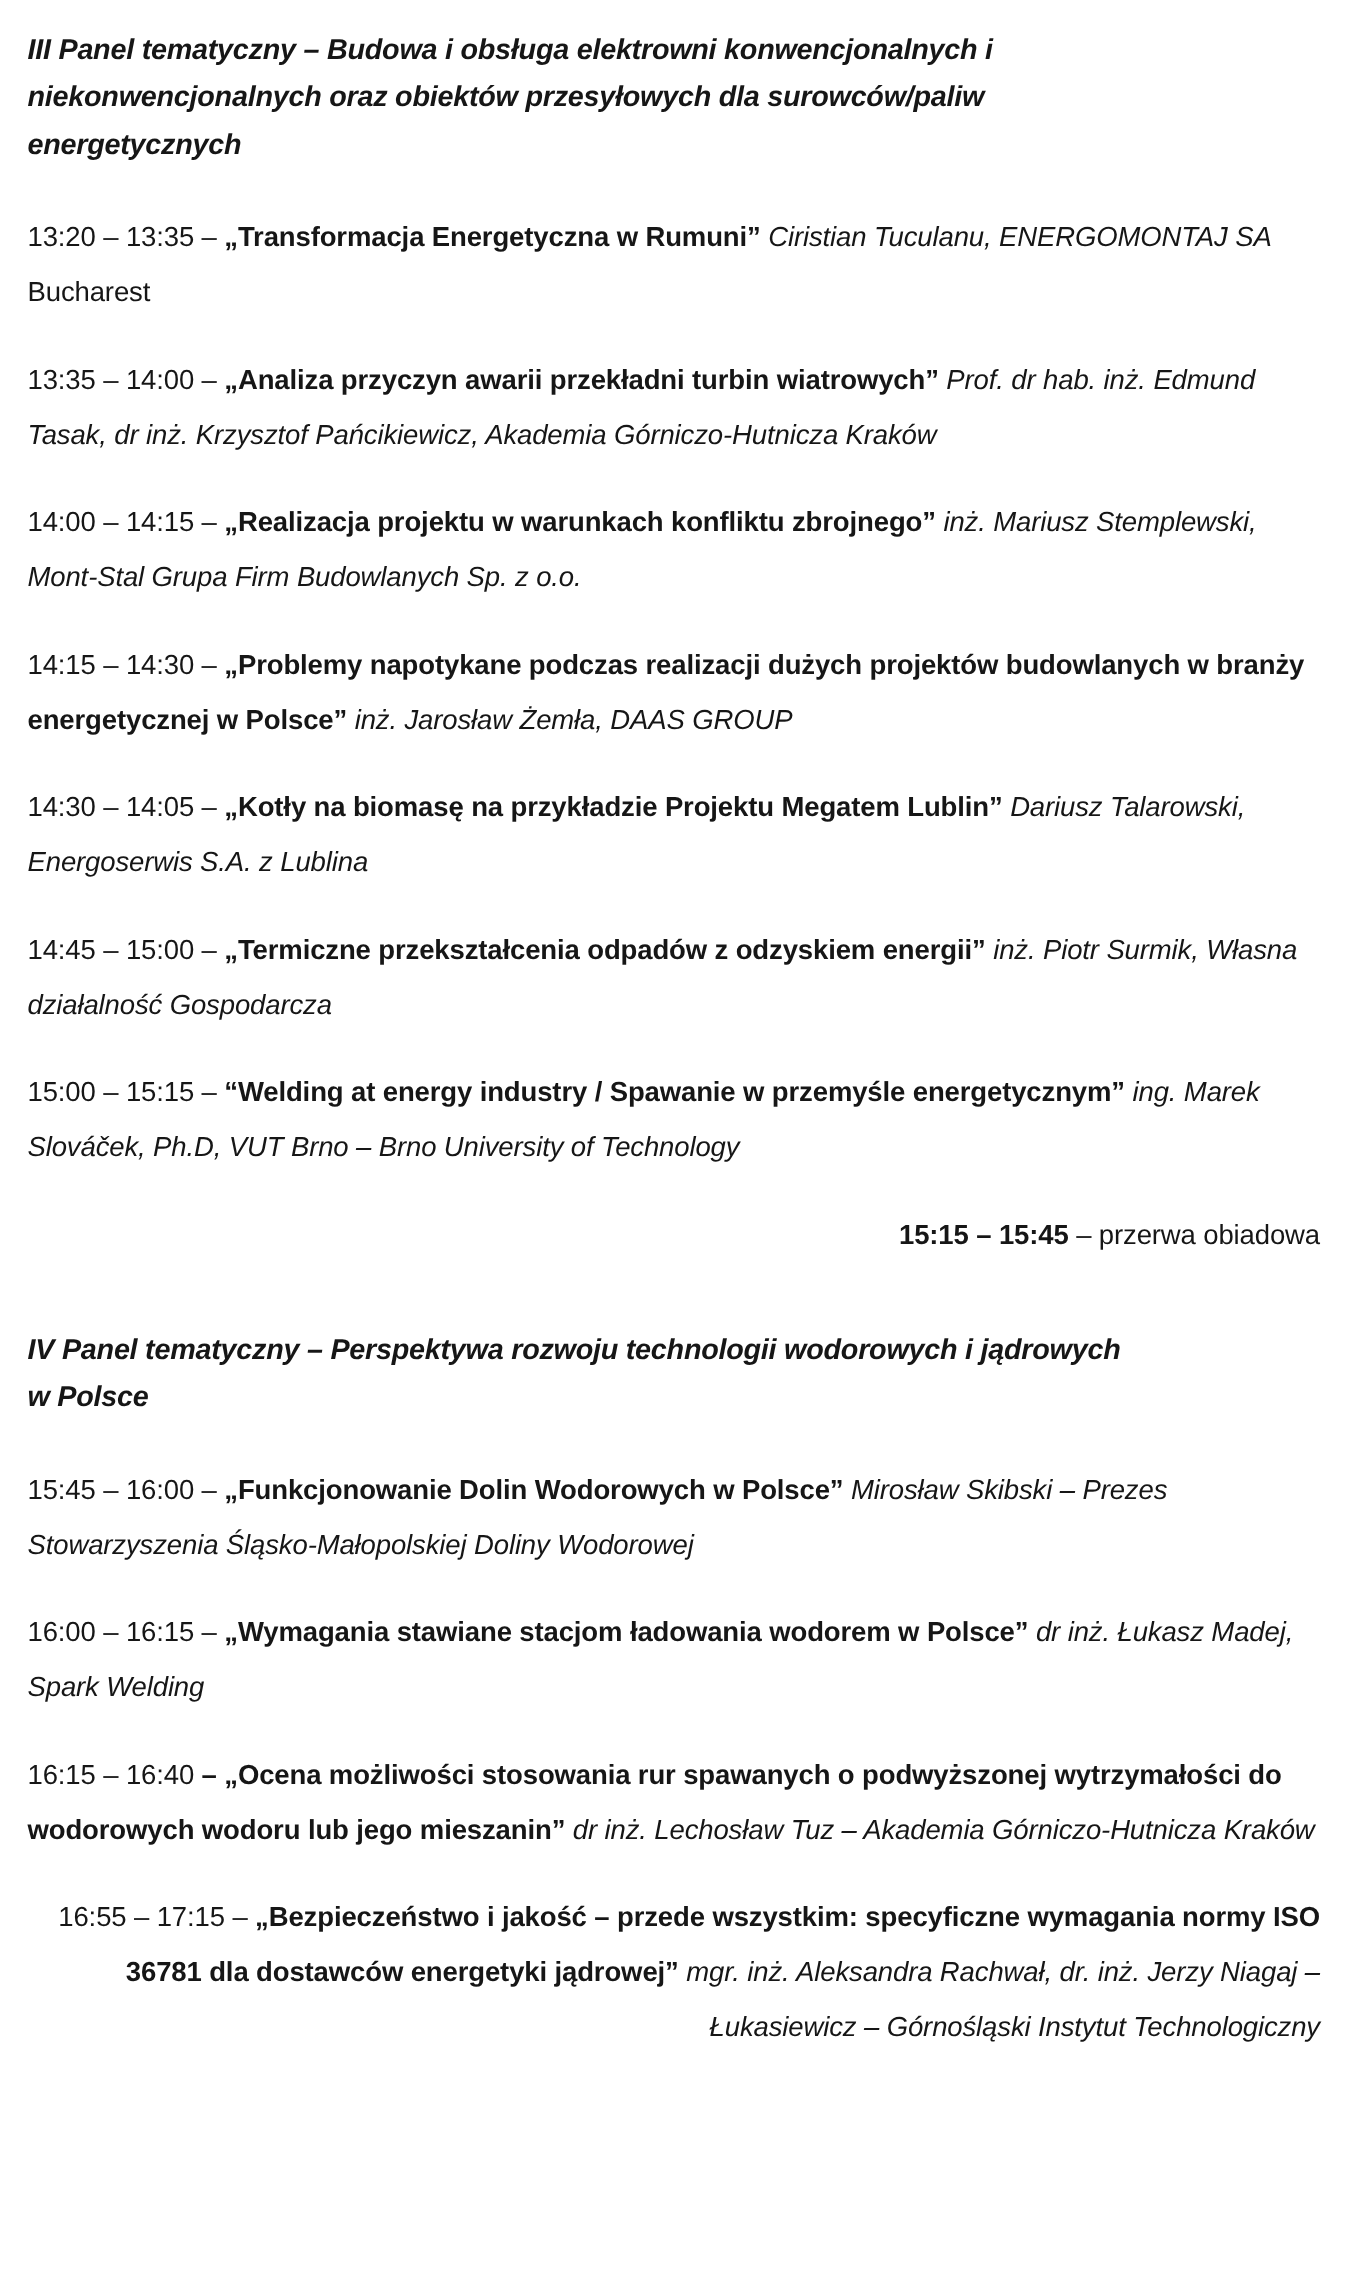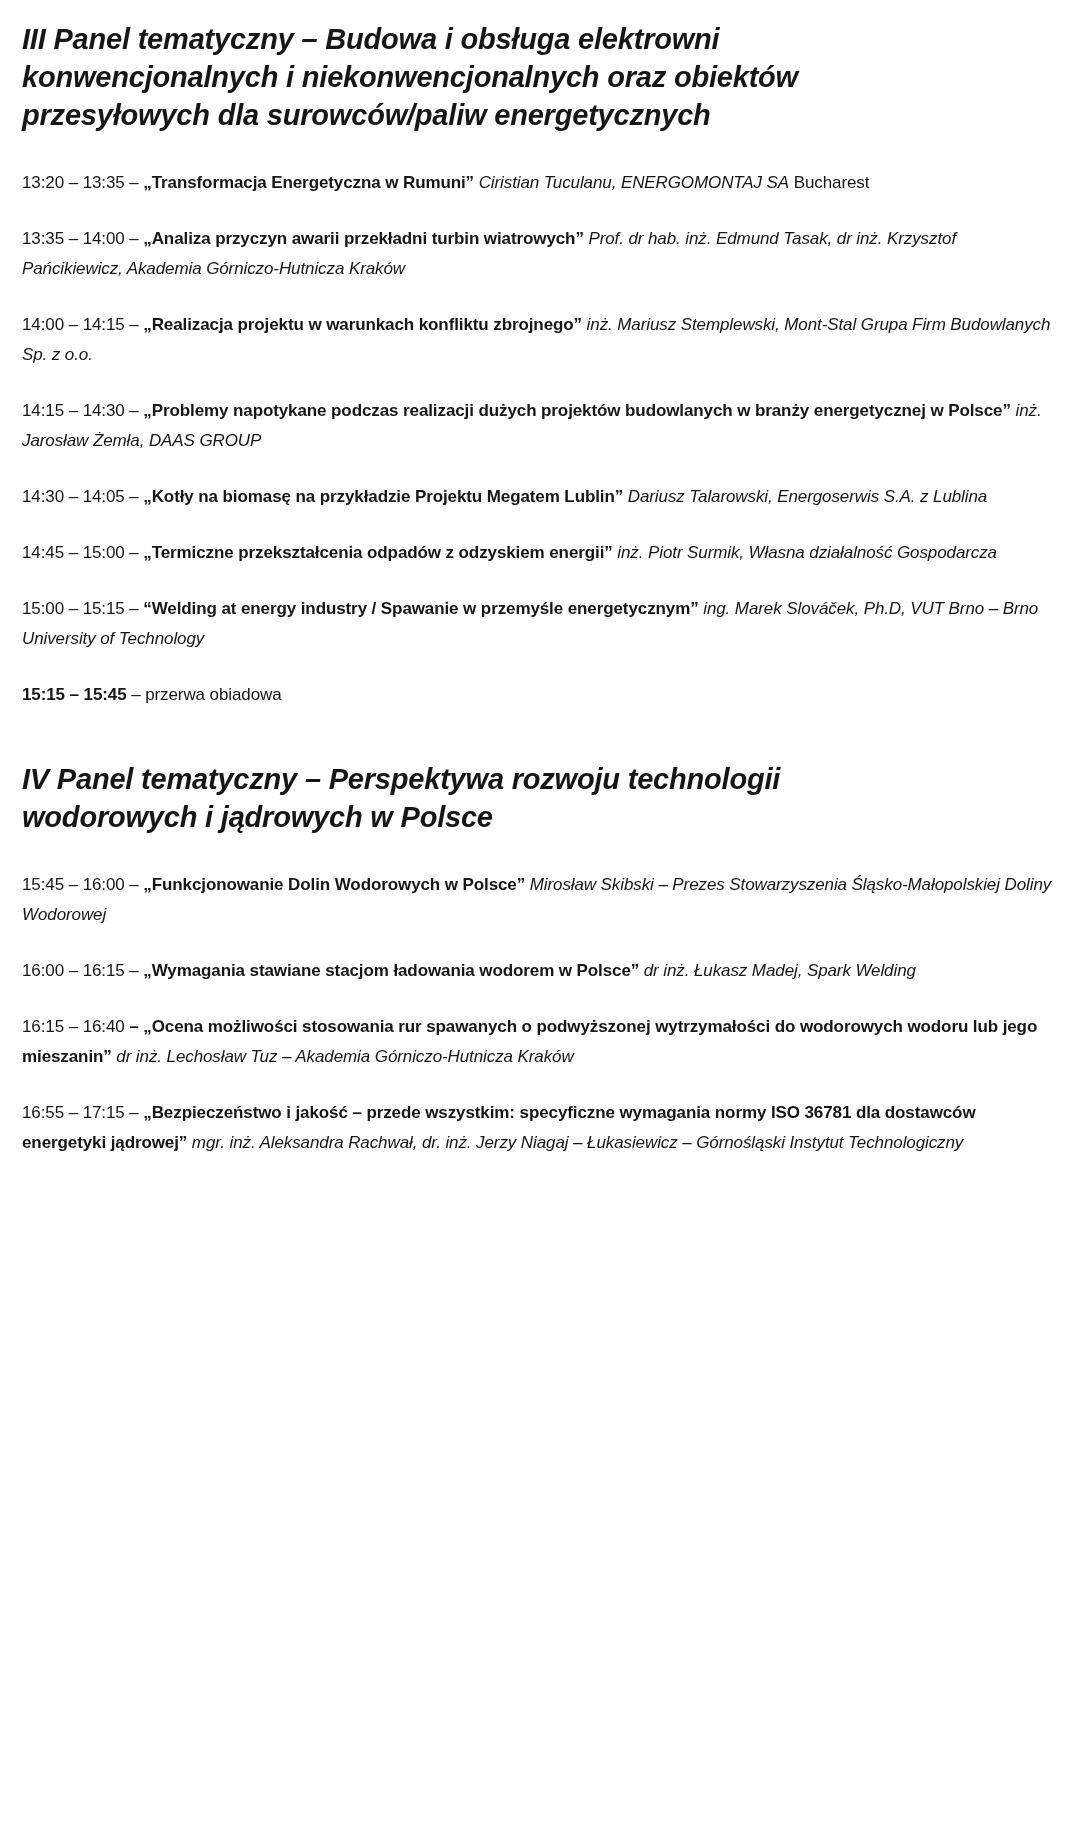--- a/index.html
+++ b/index.html
@@ -15,37 +15,37 @@
     color: #161616;
     -webkit-font-smoothing: antialiased;
   }
   .doc {
     padding: 20px 24px 60px 22px;
   }
   .panel + .panel {
     margin-top: 50px;
   }
   .panel-title {
-    font-size: 29px;
+    font-size: 23px;
     font-weight: 700;
     font-style: italic;
     line-height: 38px;
     letter-spacing: -0.2px;
     margin: 0 0 34px 0;
     max-width: 880px;
   }
   .session {
-    font-size: 17px;
+    font-size: 22px;
     font-weight: 400;
-    line-height: 30px;
+    line-height: 44px;
     letter-spacing: -0.1px;
     margin: 0 0 26px 0;
     max-width: 1036px;
   }
-  .session:last-child { margin-bottom: 0; }
+  .session:last-child { margin-bottom: 0; text-align: right; }
   .regular { font-weight: 400; font-style: normal; }
   .bold    { font-weight: 700; font-style: normal; }
   .italic  { font-weight: 400; font-style: italic; }
 </style>
 </head>
 <body style="background: rgb(255, 255, 255); color: rgb(22, 22, 22);">
 
 <main id="doc" class="doc">
     <section class="panel">
       <h2 class="panel-title">III Panel tematyczny – Budowa i obsługa elektrowni konwencjonalnych i niekonwencjonalnych oraz obiektów przesyłowych dla surowców/paliw energetycznych</h2>

